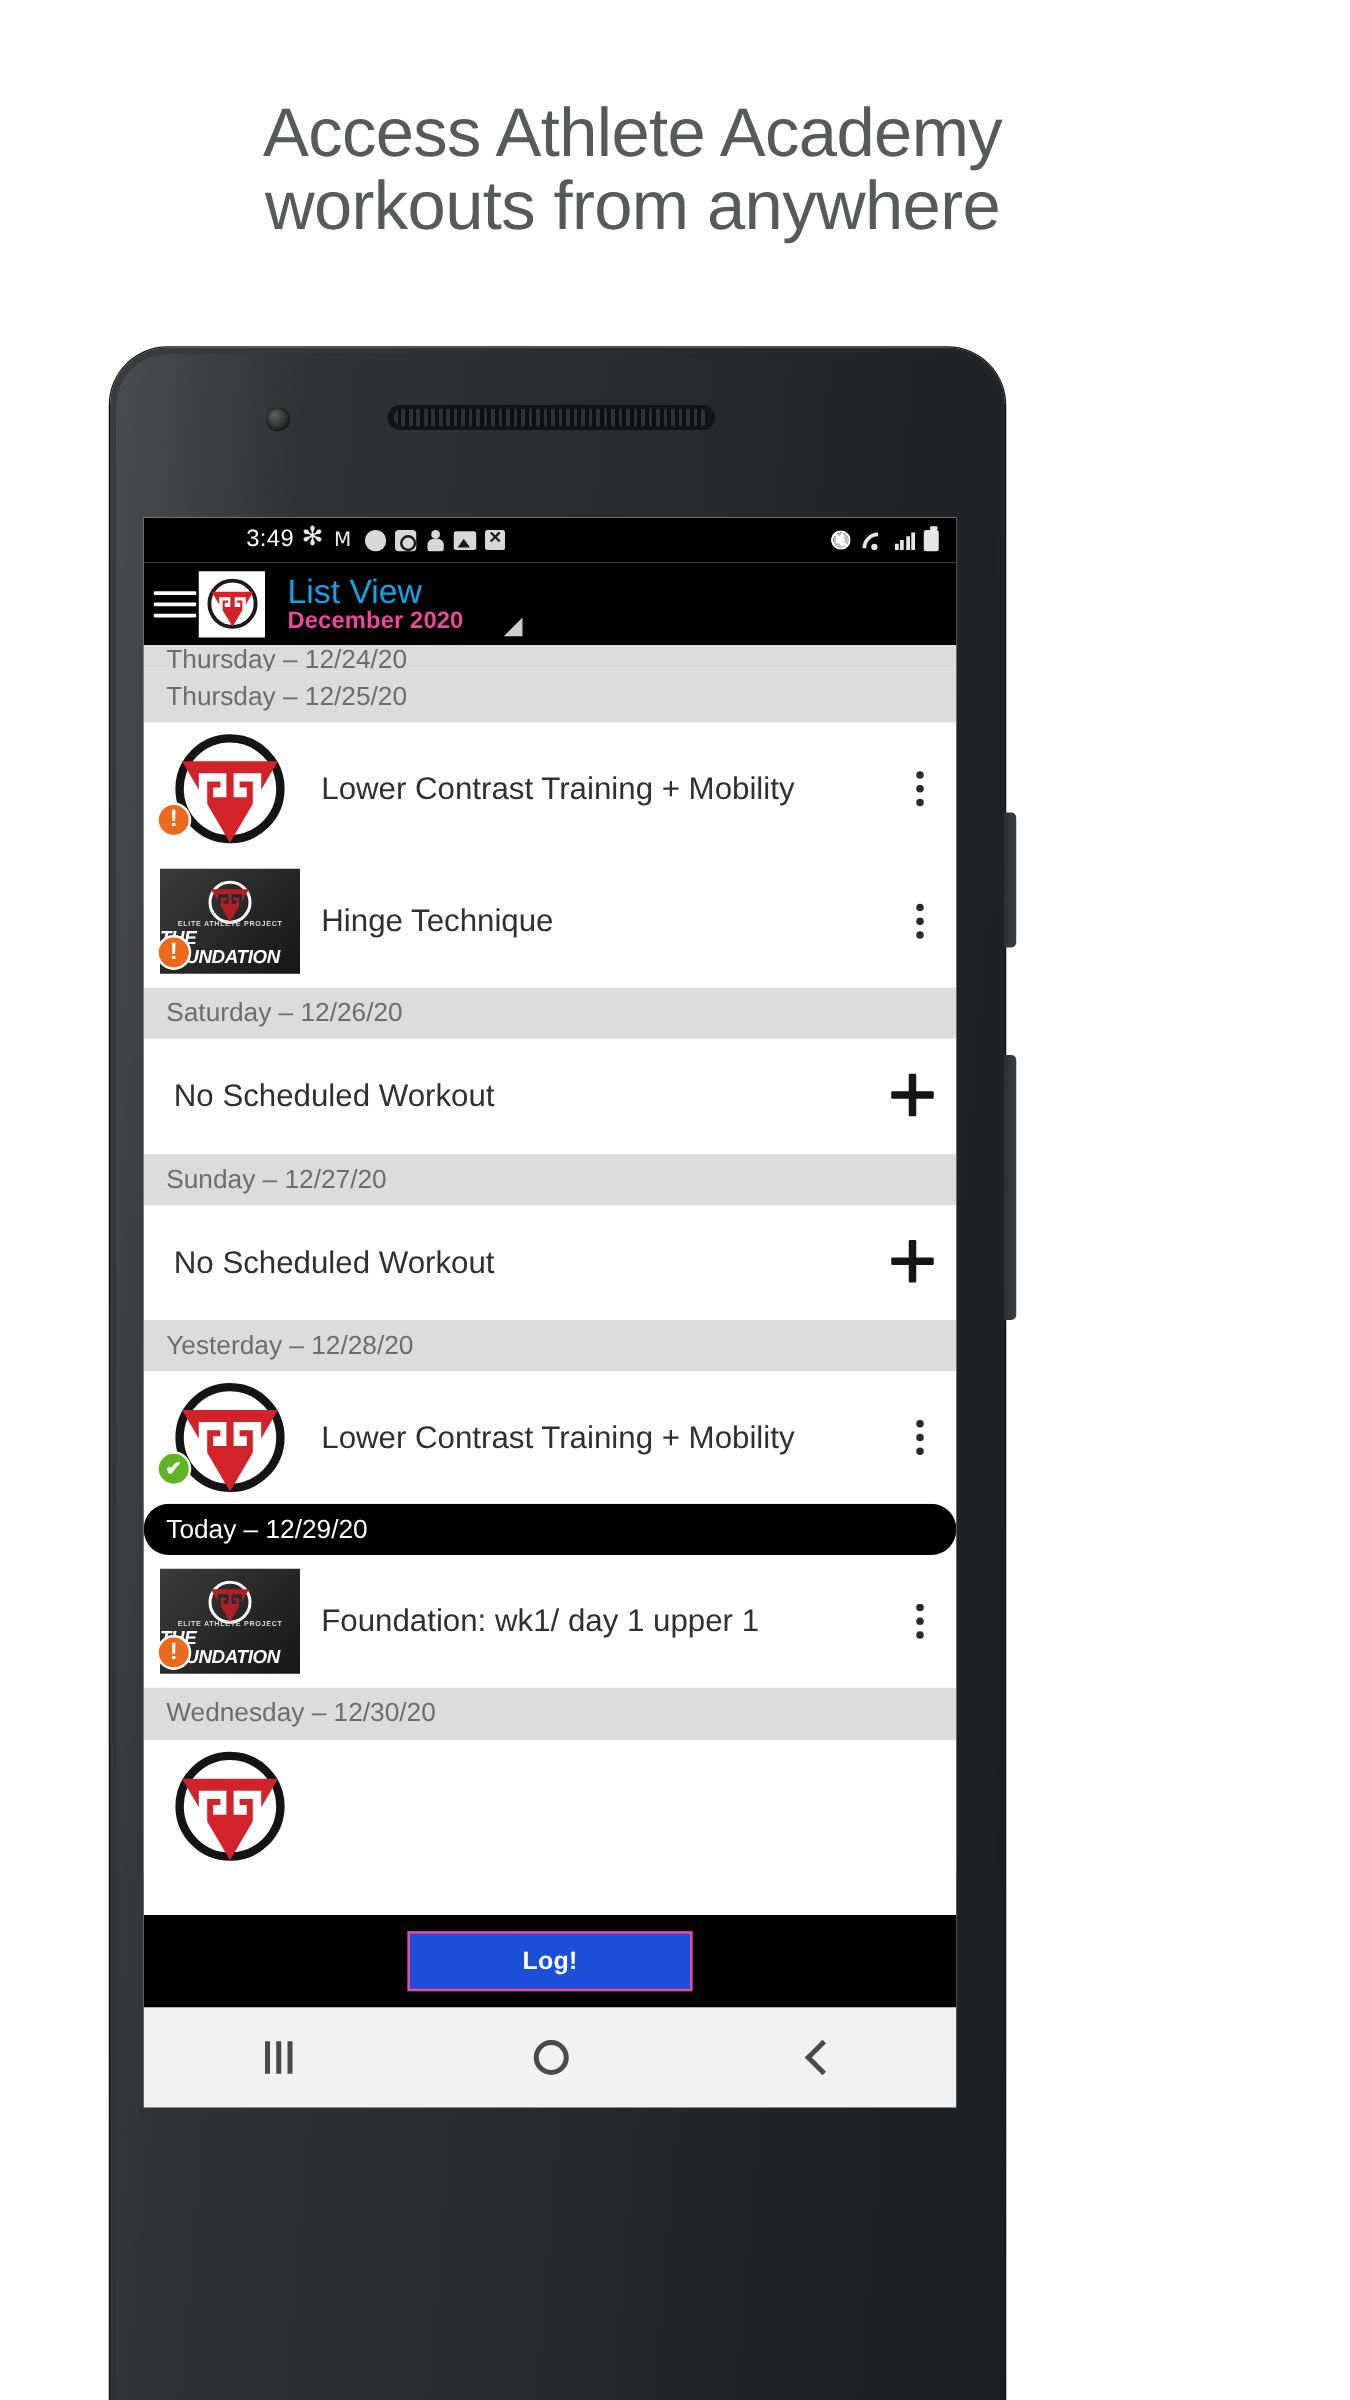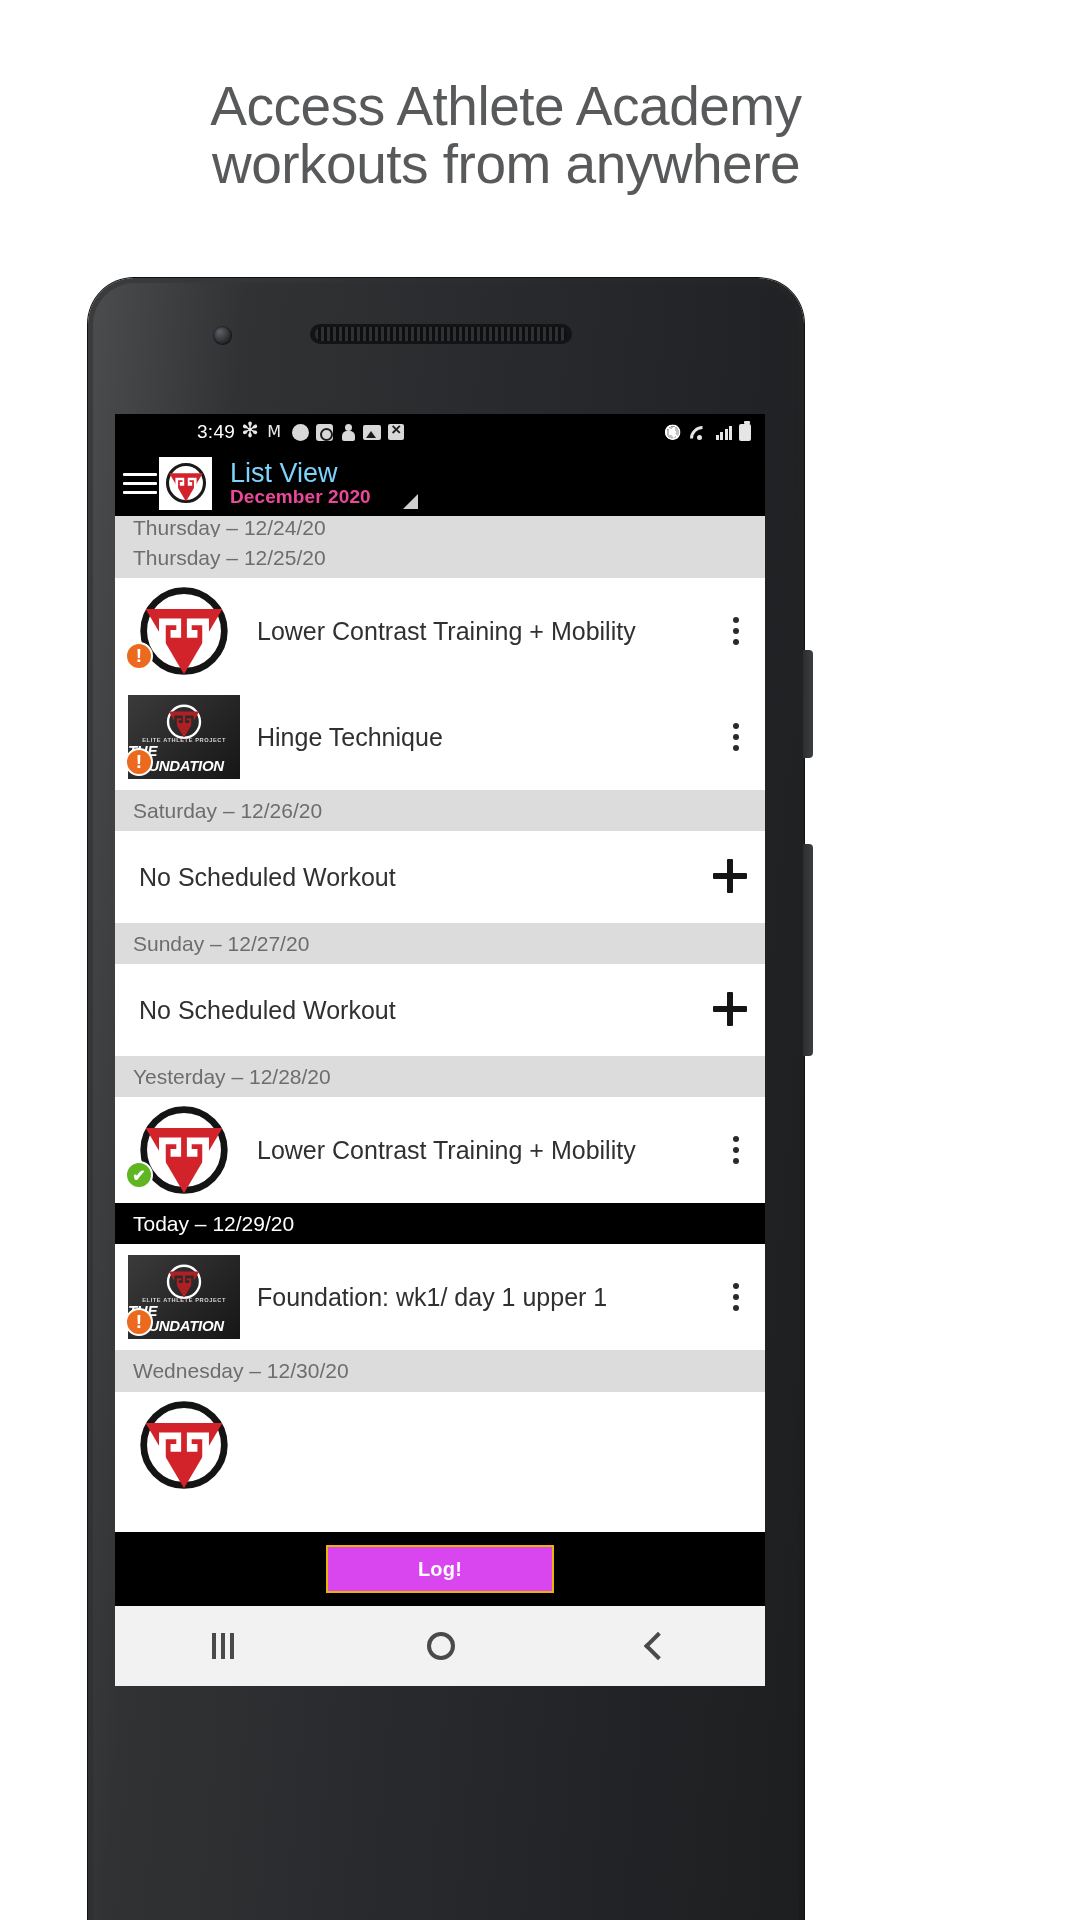--- a/index.html
+++ b/index.html
@@ -166,37 +166,37 @@
     position: relative;
   }
   .hamburger { width: 34px; display: flex; flex-direction: column; gap: 6px; flex: 0 0 auto; }
   .hamburger span { display: block; height: 3px; background: #fff; border-radius: 1px; }
   .app-logo {
     width: 53px; height: 53px; background: #fff;
     margin-left: 2px; flex: 0 0 auto;
     display: flex; align-items: center; justify-content: center;
   }
   .appbar-titles { margin-left: 18px; line-height: 1.04; }
-  .appbar-title { color: #7dd3fc; font-size: 27px; font-weight: 400; }
+  .appbar-title { color: #0ea5e9; font-size: 27px; font-weight: 400; }
   .appbar-sub { color: #ec4899; font-size: 19px; font-weight: bold; letter-spacing: 0.1px; }
   .tri-drop {
     position: absolute; left: 288px; bottom: 7px;
     width: 0; height: 0;
     border-left: 15px solid transparent;
     border-bottom: 15px solid #cfcfcf;
   }
 
   
   .list { background: #fff; }
   .day-head {
     background: #dcdcdc; color: #6d6d6d;
     font-size: 21px; padding: 9px 0 9px 18px;
     line-height: 1.1;
   }
-  .day-head.today { background: #000; color: #fff; }
+  .day-head.today { background: #000; color: #fff; border-radius: 20px; }
   .day-head.clipped { height: 21px; padding-top: 0; overflow: hidden; }
 
   .row {
     background: #fff; display: flex; align-items: center;
     min-height: 106px; padding: 0 12px 0 0;
     position: relative;
   }
   .row.short { min-height: 92px; }
   .thumb-wrap {
     width: 138px; flex: 0 0 138px;
@@ -253,22 +253,22 @@
     letter-spacing: -0.3px; line-height: 1;
   }
 
   
   .logbar {
     position: absolute; left: 0; bottom: 0;
     width: 650px; height: 74px; background: #000;
     display: flex; align-items: center; justify-content: center;
   }
   .log-btn {
-    width: 228px; height: 48px; background: #d946ef;
-    border: 2px solid #eab308;
+    width: 228px; height: 48px; background: #1d4ed8;
+    border: 2px solid #ec4899;
     color: #fff; font-size: 20px; font-weight: bold;
     display: flex; align-items: center; justify-content: center;
     letter-spacing: 0.2px;
   }
 
   
   .navbar {
     position: absolute; left: 27px; top: 1328px;
     width: 650px; height: 80px; background: #f2f2f2;
     display: flex; align-items: center; justify-content: space-around;

